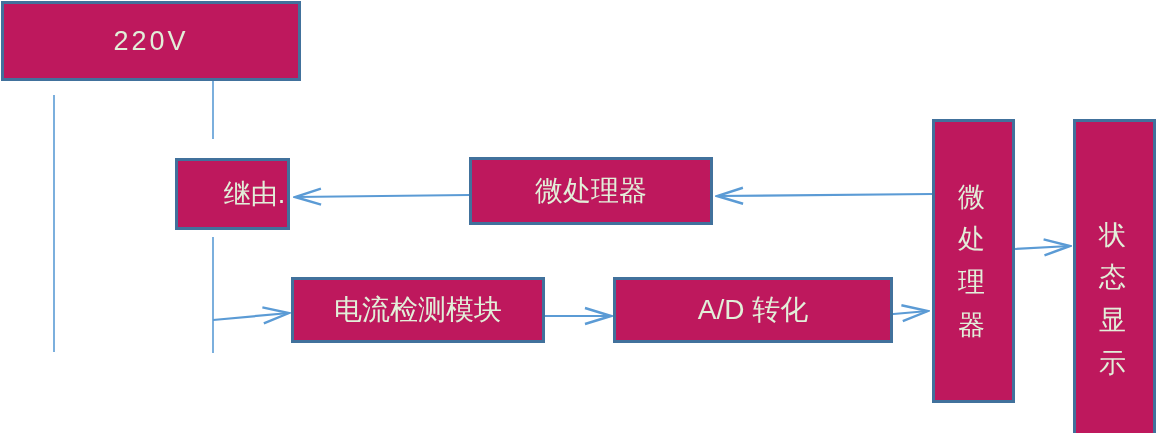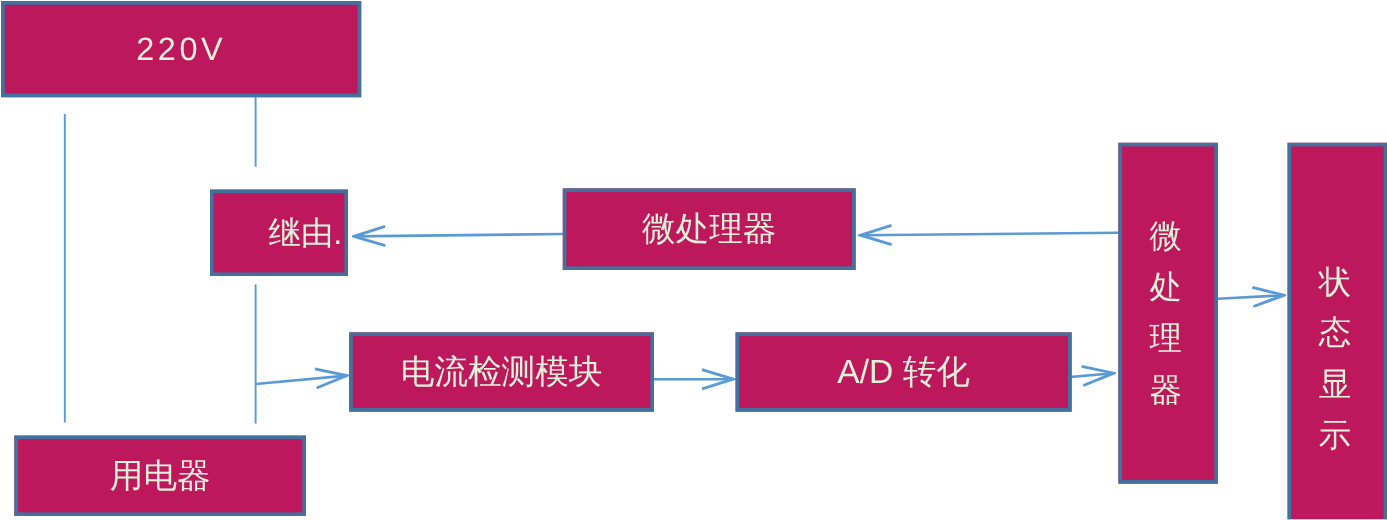--- a/index.html
+++ b/index.html
@@ -101,17 +101,14 @@
   </div>
 
   <div class="node node-mcu">
     <span class="vlabel">微处理器</span>
   </div>
 
   <div class="node node-status">
     <span class="vlabel">状态显示</span>
   </div>
 
-  <div class="node node-load">
-    <span class="label">用电器</span>
-  </div>
 
 </div>
 
 </body></html>

